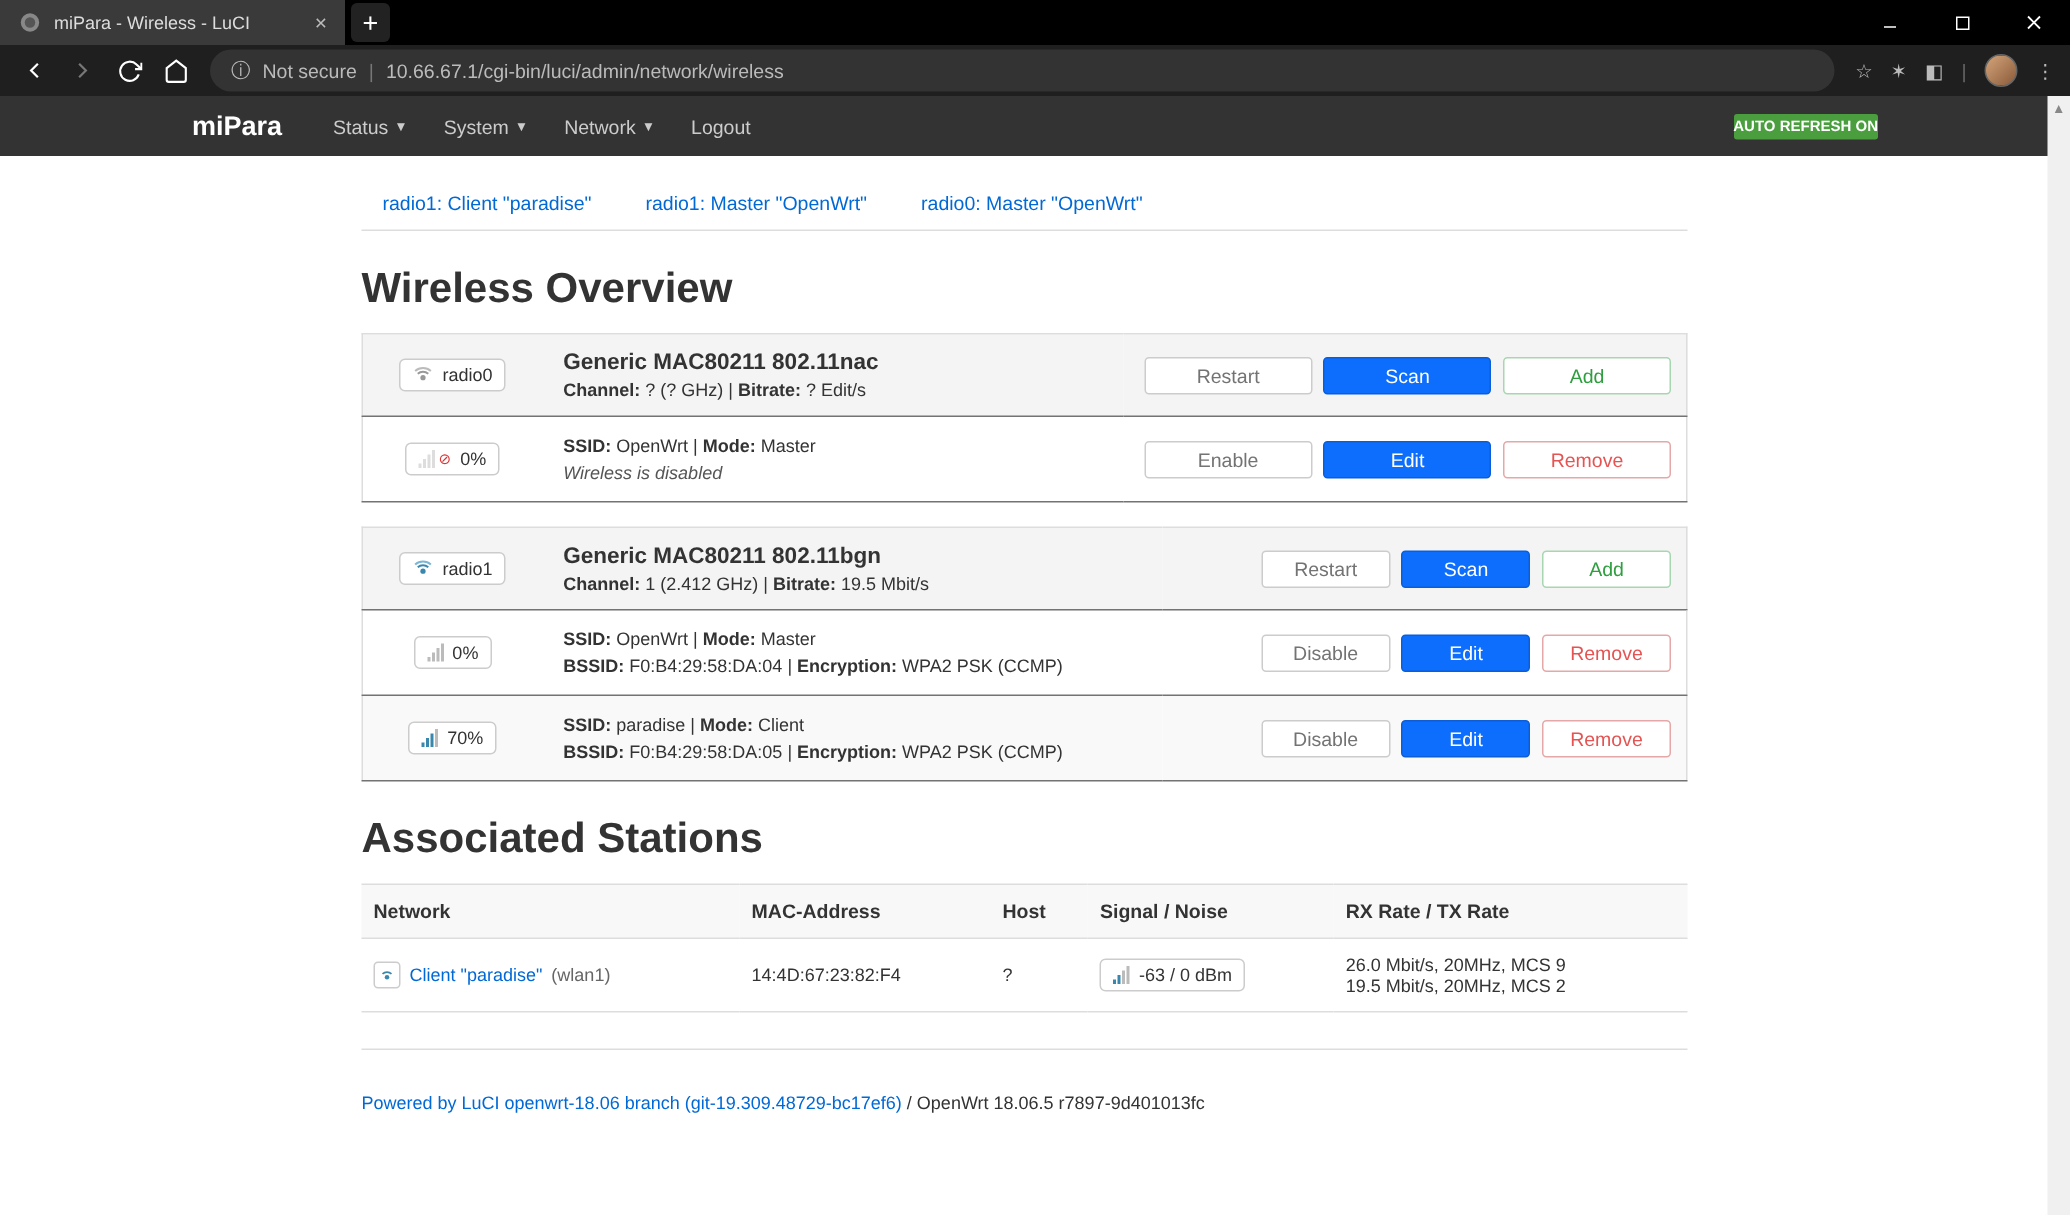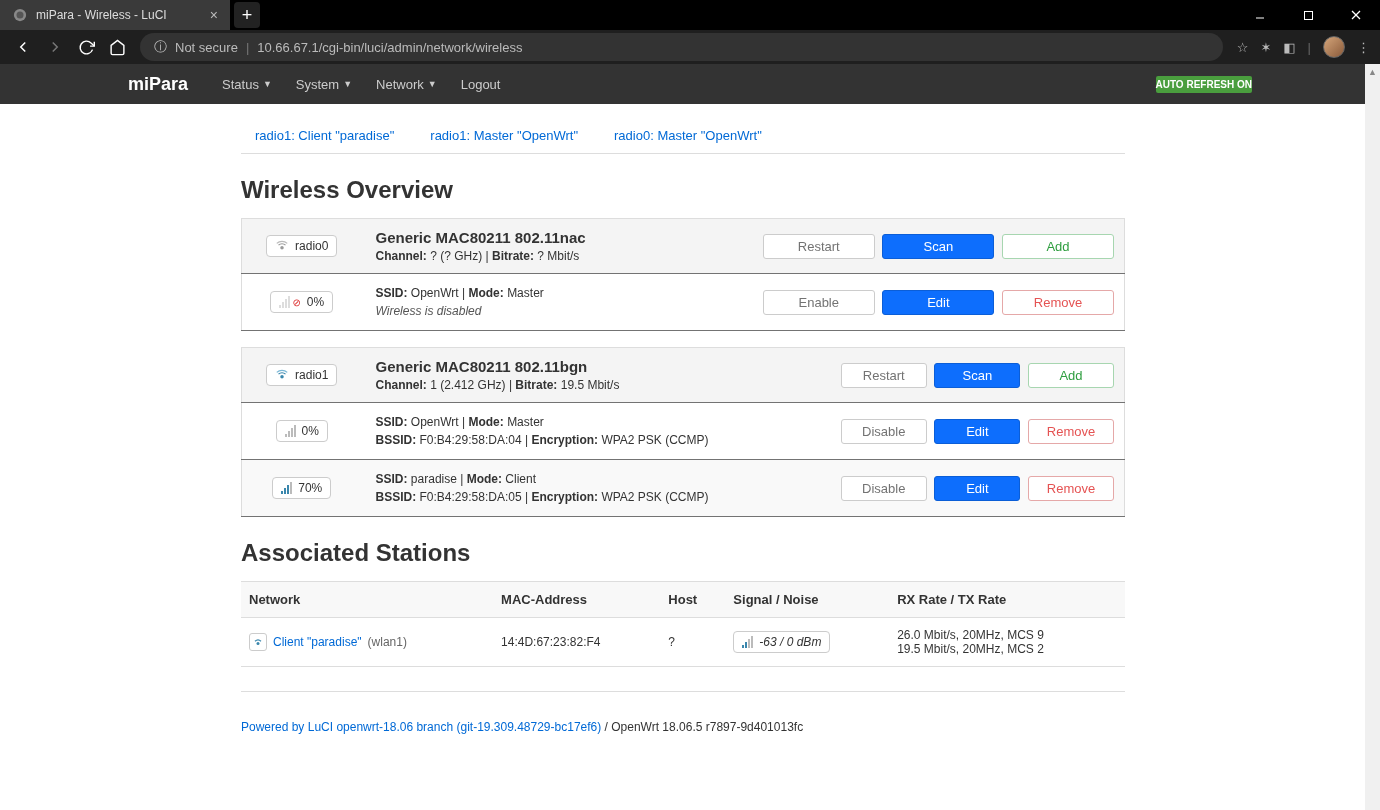--- a/index.html
+++ b/index.html
@@ -34,21 +34,21 @@
 .auto-refresh{margin-left:auto;background:#4a9e3e;color:#fff;font-size:10px;font-weight:bold;padding:3px 0;border-radius:2px;}
 
 
 .page { width: 1380px; display:flex; }
 .content { width: 884px; margin-left: 241px; margin-top: 16px; padding-bottom:30px;}
 .scroll-area { height: 746px; overflow-y:auto; }
 
 .tabs-links { border-bottom:1px solid #ddd;padding:8px 0 10px 14px;display:flex;gap:36px; }
 .tabs-links a{color:#0069d6;text-decoration:none;font-size:13px;}
 
-h2 { font-size:24px;margin:22px 0 14px;color:#333;font-weight:bold; }
+h2 { font-size:28px;margin:22px 0 14px;color:#333;font-weight:bold; }
 
 .overview-table { width:100%; border:1px solid #ddd; border-collapse:collapse; }
 .overview-table tr { border-bottom:1px solid #737373; }
 .overview-table tr.device-row { background:#f4f4f4; }
 .overview-table tr.net-row.alt { background:#f9f9f9; }
 .overview-table td { padding:10px 14px; vertical-align:middle; }
 .col-badge { width:120px;text-align:center; }
 .col-actions { width:350px;text-align:right;white-space:nowrap;padding-right:10px!important; }
 
 .badge { display:inline-flex;align-items:center;gap:6px;border:1px solid #ccc;border-radius:4px;padding:3px 8px;background:#fff;font-size:12px; }
@@ -71,21 +71,21 @@
 .btn-success { color:#2e9e3f;border-color:#a7d6b0; }
 .btn-danger { color:#e55353;border-color:#e5a8a8; }
 .btn-default{ color:#737373; }
 
 .assoc-table { width:100%; border-collapse:collapse;margin-top:4px; }
 .assoc-table th { text-align:left;font-size:13px;font-weight:bold;padding:10px 8px;border-bottom:1px solid #ddd;background:#f8f8f8;border-top:1px solid #ddd; }
 .assoc-table td { padding:10px 8px;font-size:12px;border-bottom:1px solid #ddd;vertical-align:middle; }
 .assoc-net { display:flex;align-items:center;gap:6px;}
 .assoc-net a{color:#0069d6;text-decoration:none;}
 .assoc-net .pct{color:#666;font-size:12px;}
-.signal-badge{display:inline-flex;align-items:center;gap:6px;border:1px solid #ccc;border-radius:4px;padding:3px 8px;background:#fff;font-style:italic;}
+.signal-badge{display:inline-flex;align-items:center;gap:6px;border:1px solid #ccc;border-radius:4px;padding:3px 8px;background:#fff;}
 
 .footer { font-size:12px;color:#333;margin-top:24px;border-top:1px solid #ddd;padding-top:28px; }
 .footer a{color:#0069d6;text-decoration:none;}
 
 .radio-icon{width:14px;height:14px;}
 
 
 .vscrollbar{position:absolute;right:0;top:64px;bottom:0;width:15px;background:#f0f0f0;}
 .vscrollbar .arrow{height:16px;display:flex;align-items:center;justify-content:center;color:#888;font-size:9px;}
 </style>
@@ -209,21 +209,21 @@
                     <circle cx="8" cy="10" r="2" fill="#999"></circle>
                     <path d="M4 7a6 6 0 0 1 8 0" fill="none" stroke="#999" stroke-width="1.5"></path>
                     <path d="M2 5a9 9 0 0 1 12 0" fill="none" stroke="#bbb" stroke-width="1.5"></path>
                   </svg>
             <span>radio0</span>
           </span>
         </td>
         <td>
           <div class="device-title">Generic MAC80211 802.11nac</div>
           <div class="device-sub">
-            <b>Channel:</b> <span>? (? GHz)</span> | <b>Bitrate:</b> <span>? Mbit/s</span>
+            <b>Channel:</b> <span>? (? GHz)</span> | <b>Bitrate:</b> <span>? Edit/s</span>
           </div>
         </td>
         <td class="col-actions">
           <span class="btn btn-default">Restart</span>
           <span class="btn btn-primary">Scan</span>
           <span class="btn btn-success">Add</span>
         </td>
       </tr>
 
       <tr class="net-row">

